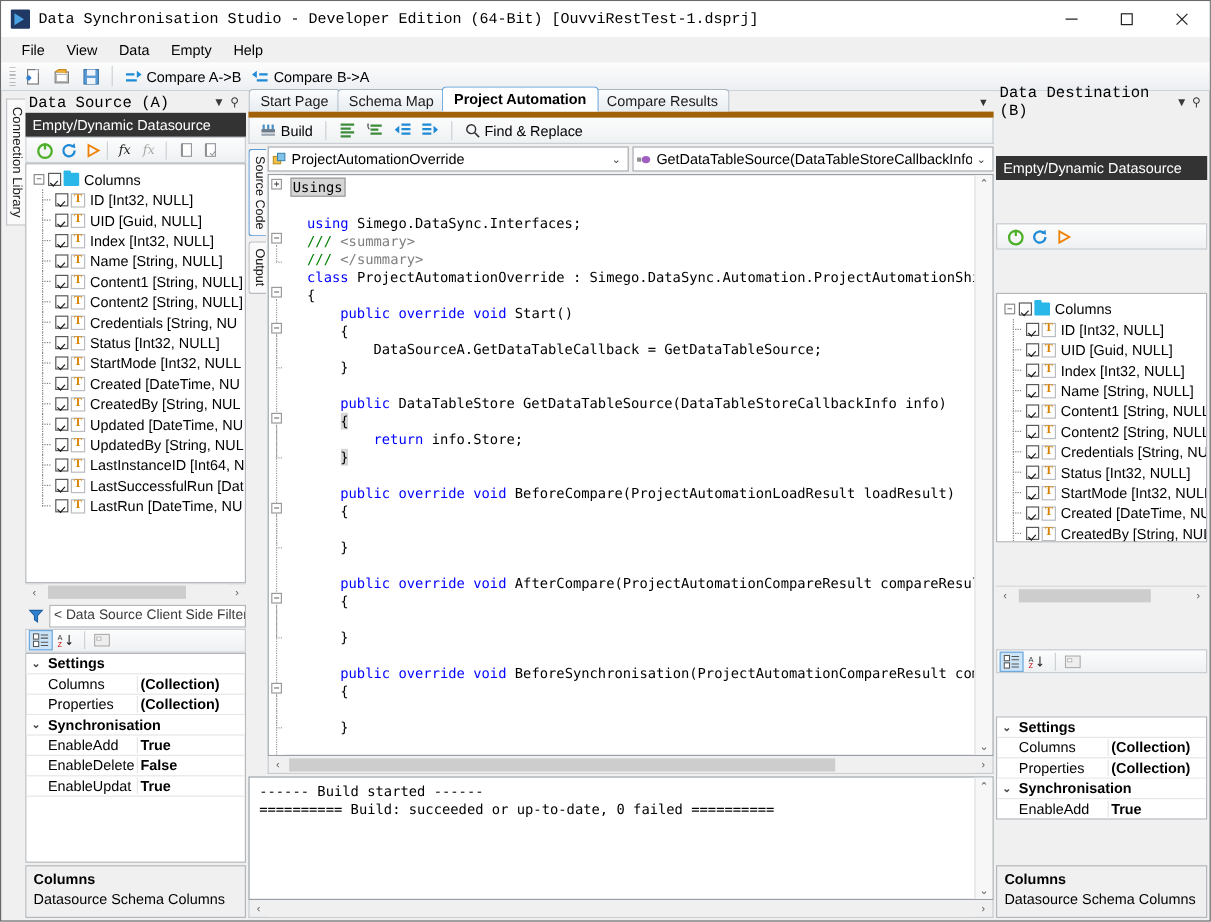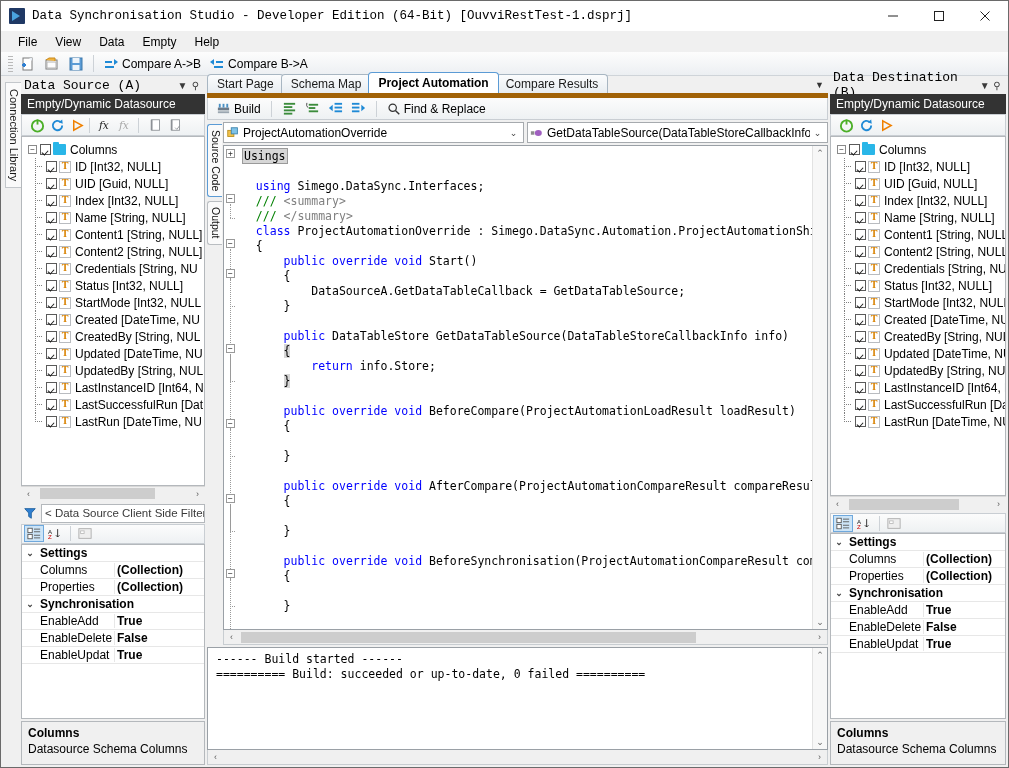--- a/index.html
+++ b/index.html
@@ -691,21 +691,21 @@
           </div>
         </div>
         <div class="hscroll" style="border:1px solid #c8cdd1;border-top:none;">
           <div class="hs-arrow">‹</div>
           <div class="hs-track"></div>
           <div class="hs-arrow">›</div>
         </div>
       </div>
     </div>
 
-    <div class="panel" style="width:176px;flex:0 0 176px;">
+    <div class="panel" style="width:176px;flex:0 0 176px;gap:36px;">
       <div class="panel-hdr">
         <span class="ph-title">Data Destination (B)</span>
         <span class="ph-icon">▼</span>
         <span class="ph-icon">⚲</span>
       </div>
       <div class="dark-bar">Empty/Dynamic Datasource</div>
 
       <div class="mini-toolbar">
         <div class="mtb-i">
           <svg width="15" height="15" viewBox="0 0 16 16">

